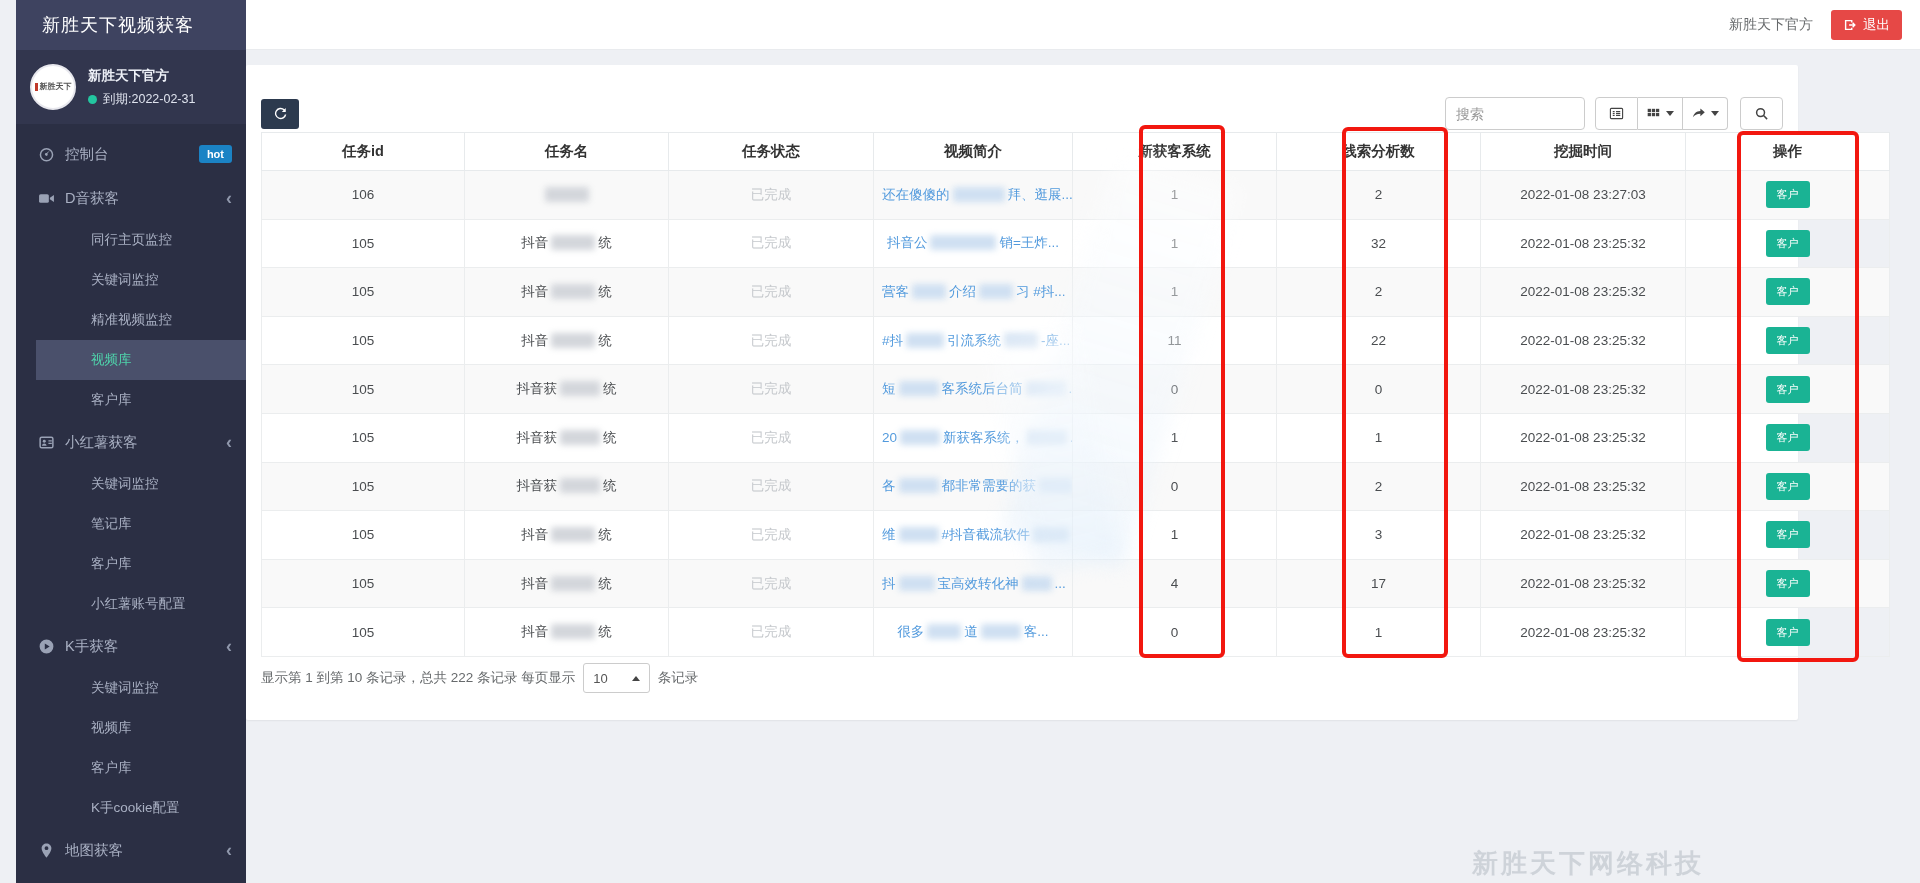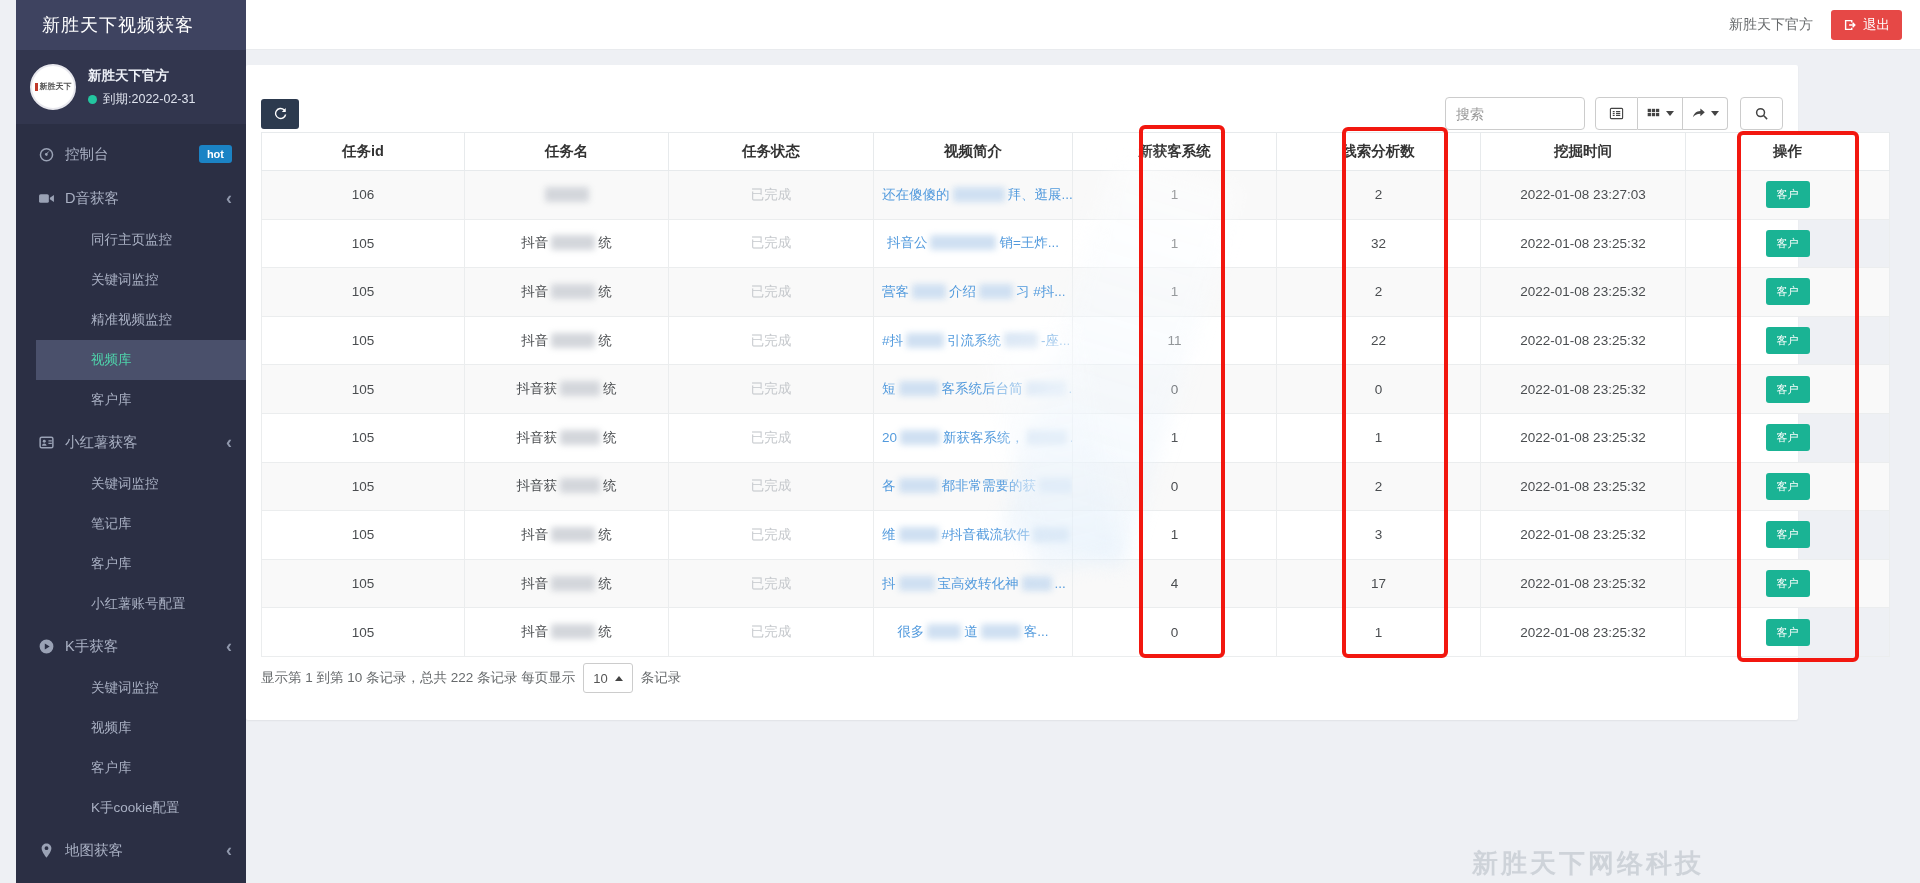--- a/index.html
+++ b/index.html
@@ -83,21 +83,21 @@
              background:#d3d6db;filter:blur(3px);margin:0 3px;}
   .blur-chip.blue{background:#cfe0f2;}
   .btn-customer{background:var(--accent);color:#fff;border:none;border-radius:3px;
                 padding:6px 11px;font-size:11px;cursor:pointer;}
 
   
   .pager{position:absolute;left:15px;right:15px;top:598px;display:flex;justify-content:space-between;
          align-items:center;}
   .pg-left{font-size:13.5px;color:#676a6c;display:flex;align-items:center;gap:8px;white-space:nowrap;}
   .pgsize{height:30px;border:1px solid #ccc;border-radius:3px;background:#fff;padding:0 9px;
-          font-size:13px;color:#555;display:flex;align-items:center;gap:7px;cursor:pointer;}
+          font-size:13px;color:#555;display:flex;align-items:center;gap:24px;cursor:pointer;}
   .pg-right{display:flex;align-items:center;}
   .page-btn{min-width:30px;height:32px;padding:0 11px;border:1px solid #ddd;background:#fff;
             color:#676a6c;font-size:13.5px;display:flex;align-items:center;justify-content:center;
             margin-left:-1px;cursor:pointer;}
   .page-btn.active{background:var(--page-active);border-color:var(--page-active);color:#fff;}
   .page-btn.disabled{cursor:default;}
   .jump-input{width:54px;height:32px;border:1px solid #ddd;margin-left:14px;outline:none;padding:0 6px;}
   .btn-jump{height:32px;padding:0 11px;border:1px solid #ddd;background:#fff;color:#676a6c;
             font-size:13.5px;margin-left:8px;cursor:pointer;}
 

